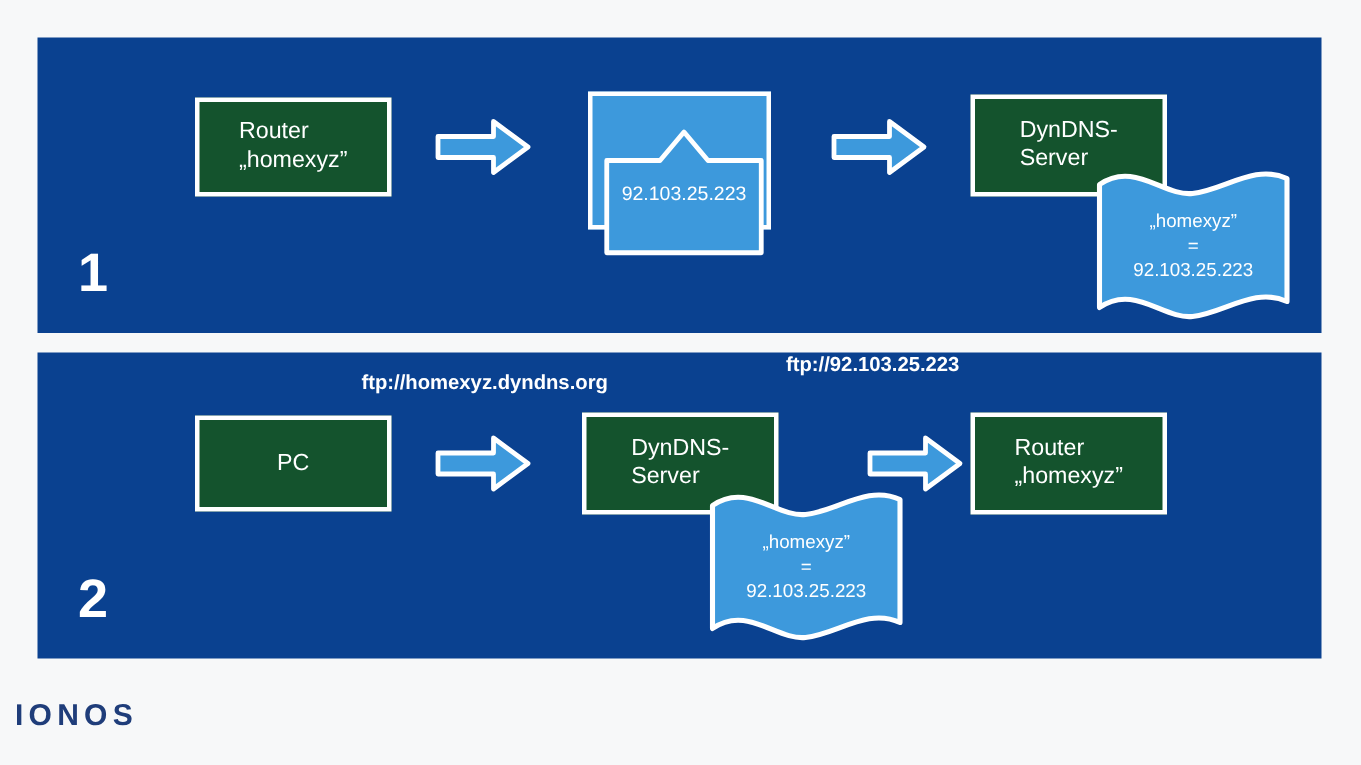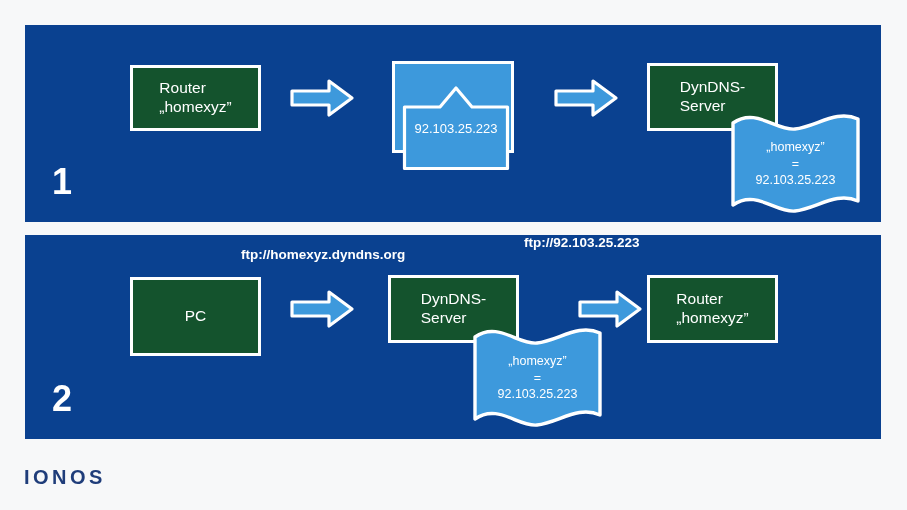--- a/index.html
+++ b/index.html
@@ -117,21 +117,21 @@
     position: absolute;
     color: #ffffff;
     font-size: 13.5px;
     white-space: nowrap;
     font-weight: bold;
   }
 
   
   .brand {
     position: absolute;
-    left: 24px;
+    left: 10px;
     top: 466px;
     color: #1f3d7a;
     font-size: 20px;
     font-weight: bold;
     letter-spacing: 3.5px;
   }
 </style>
 </head>
 <body>
 
@@ -188,21 +188,21 @@
 
   </div>
 
   <div class="panel panel-2">
 
     <div class="step-number" style="left:27px; top:146px;">2</div>
 
     <div class="url-caption" style="left:216px; top:12px;">ftp://homexyz.dyndns.org</div>
     <div class="url-caption" style="left:499px; top:0;">ftp://92.103.25.223</div>
 
-    <div class="node-box" style="left:105px; top:42px; width:131px; height:79px;">PC</div>
+    <div class="node-box" style="left:105px; top:42px; width:131px; height:64px;">PC</div>
 
     <div class="arrow" style="left:264px; top:52px;">
       <svg viewBox="0 0 66 44" preserveAspectRatio="none">
         <path d="M3,15 L40,15 L40,5 L63,22 L40,39 L40,29 L3,29 Z" fill="#3d99dc" stroke="#ffffff" stroke-width="3.2" stroke-linejoin="round"></path>
       </svg>
     </div>
 
     <div class="node-box" style="left:363px; top:40px; width:131px; height:68px;">DynDNS-
 Server</div>
 

